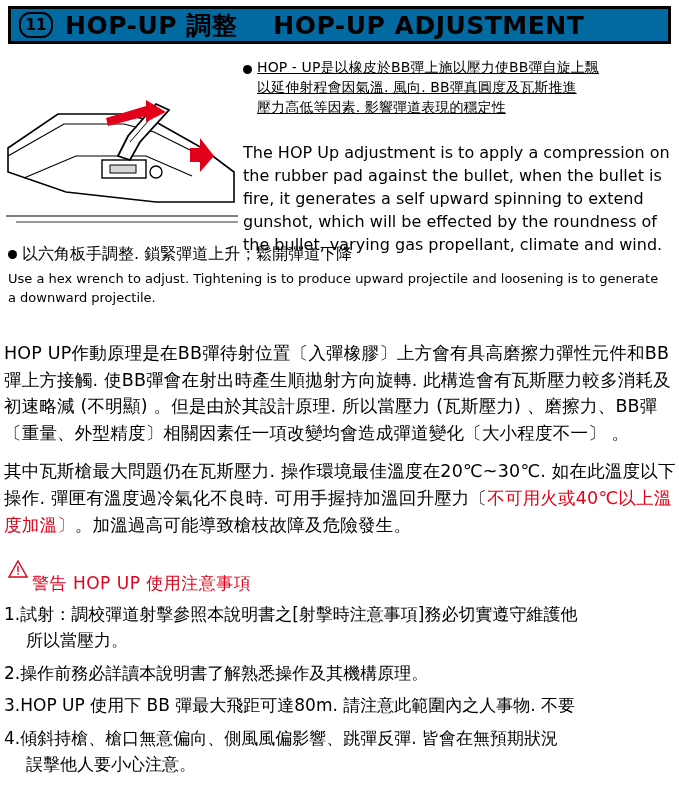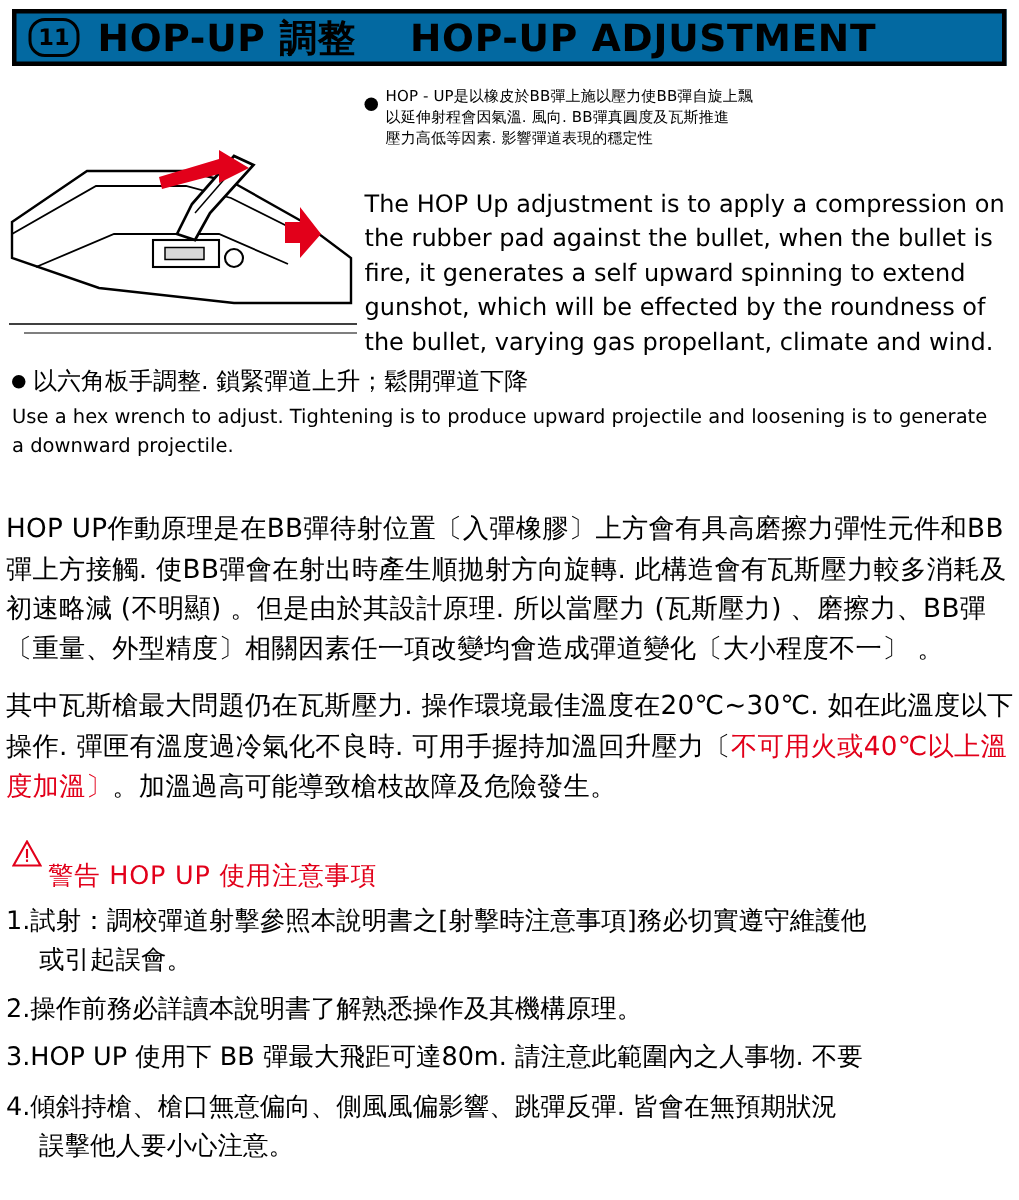--- a/index.html
+++ b/index.html
@@ -85,23 +85,24 @@
   .dot {
     flex: 0 0 auto;
     width: 9px;
     height: 9px;
     border-radius: 50%;
     background: #000;
     margin-top: 7px;
     margin-right: 5px;
   }
   .cn-small {
-    font-size: 10px;
+    font-size: 14px;
     line-height: 1.42;
     letter-spacing: 0.1px;
+    text-decoration: underline;
   }
   .en-text {
     font-size: 16px;
     line-height: 1.45;
     margin-top: 23px;
   }
 
   
   .block-mid {
     position: absolute;
@@ -246,21 +247,21 @@
         <rect x="9.3" y="6" width="1.4" height="6" fill="#e2001a"></rect>
         <rect x="9.3" y="13" width="1.4" height="1.6" fill="#e2001a"></rect>
       </svg>
     </span>
     <span class="warn-text">警告 HOP UP 使用注意事項</span>
   </div>
 
   <div class="notes">
     <div class="note">
       <span>1.</span><span>試射：調校彈道射擊參照本說明書之[射擊時注意事項]務必切實遵守維護他</span>
-      <div class="note-line2">或引起誤會。</div>
+      <div class="note-line2">所以當壓力。</div>
     </div>
     <div class="note">
       <span>2.</span><span>操作前務必詳讀本說明書了解熟悉操作及其機構原理。</span>
     </div>
     <div class="note">
       <span>3.</span><span>HOP UP 使用下 BB 彈最大飛距可達80m. 請注意此範圍內之人事物. 不要</span>
     </div>
     <div class="note">
       <span>4.</span><span>傾斜持槍、槍口無意偏向、側風風偏影響、跳彈反彈. 皆會在無預期狀況</span>
       <div class="note-line2">誤擊他人要小心注意。</div>

